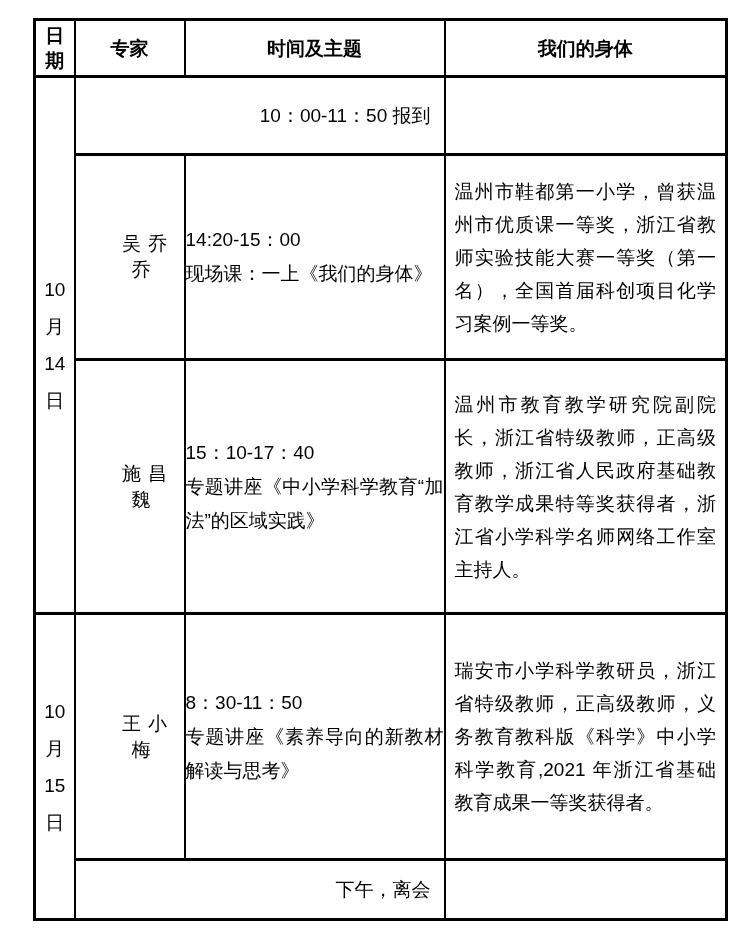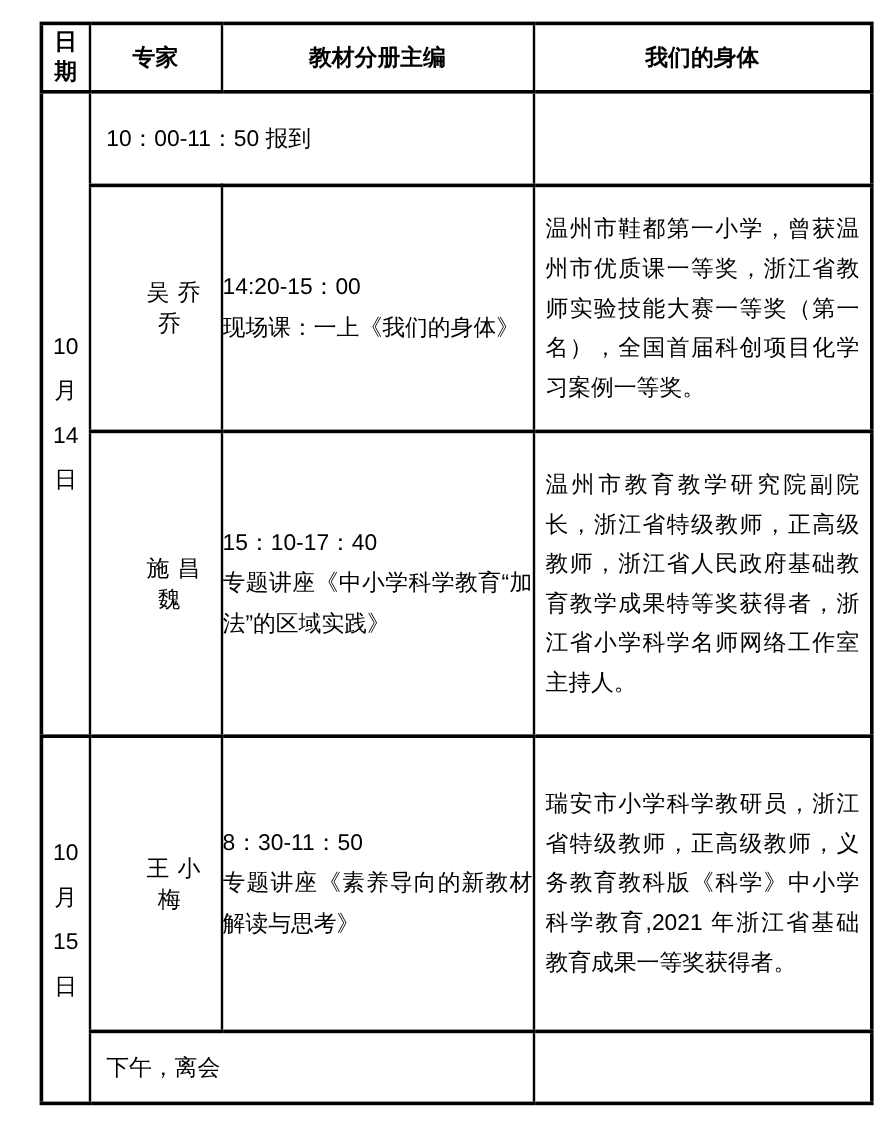--- a/index.html
+++ b/index.html
@@ -60,39 +60,40 @@
   .time-cell .topic-line {
     text-align: justify;
   }
   .intro-cell {
     padding: 8px 9px;
     line-height: 33px;
     text-align: justify;
   }
   .merged-cell {
     padding: 0 13px;
+    text-align: right;
   }
 </style>
 </head>
 <body>
 
 <div class="page">
   <table class="schedule">
     <colgroup>
       <col style="width:40px">
       <col style="width:110px">
       <col style="width:260px">
       <col style="width:282px">
     </colgroup>
     <tbody>
       <tr style="height:57px">
         <td class="hdr">日
 期</td>
         <td class="hdr">专家</td>
-        <td class="hdr">教材分册主编</td>
+        <td class="hdr">时间及主题</td>
         <td class="hdr">我们的身体</td>
       </tr>
 
       <tr style="height:78px">
         <td rowspan="3" class="date-cell">10
 月
 14
 日</td>
         <td colspan="2" class="merged-cell">10：00-11：50 报到</td>
         <td class="intro-cell"></td>

